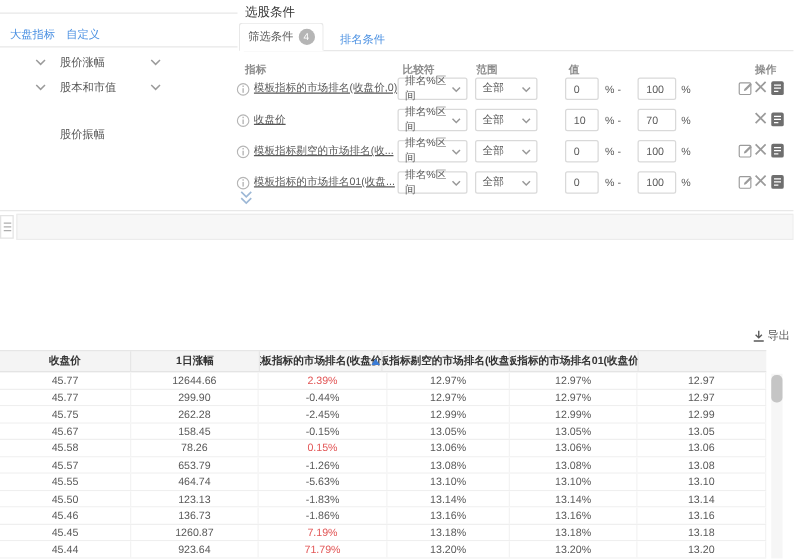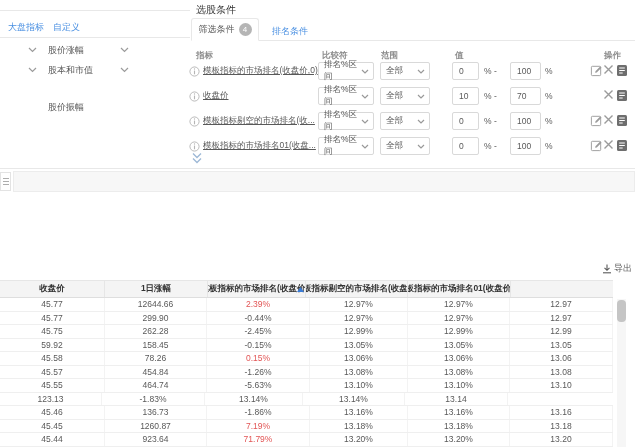--- a/index.html
+++ b/index.html
@@ -342,52 +342,53 @@
         </div>
         <div class="tr">
           <div class="td" style="width: 105px;">45.75</div>
           <div class="td" style="width: 102px;">262.28</div>
           <div class="td" style="width: 103px;">-2.45%</div>
           <div class="td" style="width: 98px;">12.99%</div>
           <div class="td" style="width: 102px;">12.99%</div>
           <div class="td" style="width: 103px;">12.99</div>
         </div>
         <div class="tr">
-          <div class="td" style="width: 105px;">59.92</div>
+          <div class="td" style="width: 105px;">45.67</div>
           <div class="td" style="width: 102px;">158.45</div>
           <div class="td" style="width: 103px;">-0.15%</div>
           <div class="td" style="width: 98px;">13.05%</div>
           <div class="td" style="width: 102px;">13.05%</div>
           <div class="td" style="width: 103px;">13.05</div>
         </div>
         <div class="tr">
           <div class="td" style="width: 105px;">45.58</div>
           <div class="td" style="width: 102px;">78.26</div>
           <div class="td red" style="width: 103px;">0.15%</div>
           <div class="td" style="width: 98px;">13.06%</div>
           <div class="td" style="width: 102px;">13.06%</div>
           <div class="td" style="width: 103px;">13.06</div>
         </div>
         <div class="tr">
           <div class="td" style="width: 105px;">45.57</div>
-          <div class="td" style="width: 102px;">454.84</div>
+          <div class="td" style="width: 102px;">653.79</div>
           <div class="td" style="width: 103px;">-1.26%</div>
           <div class="td" style="width: 98px;">13.08%</div>
           <div class="td" style="width: 102px;">13.08%</div>
           <div class="td" style="width: 103px;">13.08</div>
         </div>
         <div class="tr">
           <div class="td" style="width: 105px;">45.55</div>
           <div class="td" style="width: 102px;">464.74</div>
           <div class="td" style="width: 103px;">-5.63%</div>
           <div class="td" style="width: 98px;">13.10%</div>
           <div class="td" style="width: 102px;">13.10%</div>
           <div class="td" style="width: 103px;">13.10</div>
         </div>
         <div class="tr">
+          <div class="td" style="width: 105px;">45.50</div>
           <div class="td" style="width: 102px;">123.13</div>
           <div class="td" style="width: 103px;">-1.83%</div>
           <div class="td" style="width: 98px;">13.14%</div>
           <div class="td" style="width: 102px;">13.14%</div>
           <div class="td" style="width: 103px;">13.14</div>
         </div>
         <div class="tr">
           <div class="td" style="width: 105px;">45.46</div>
           <div class="td" style="width: 102px;">136.73</div>
           <div class="td" style="width: 103px;">-1.86%</div>

